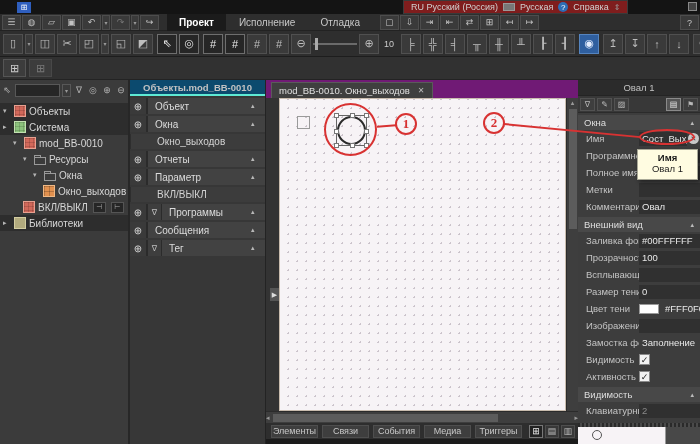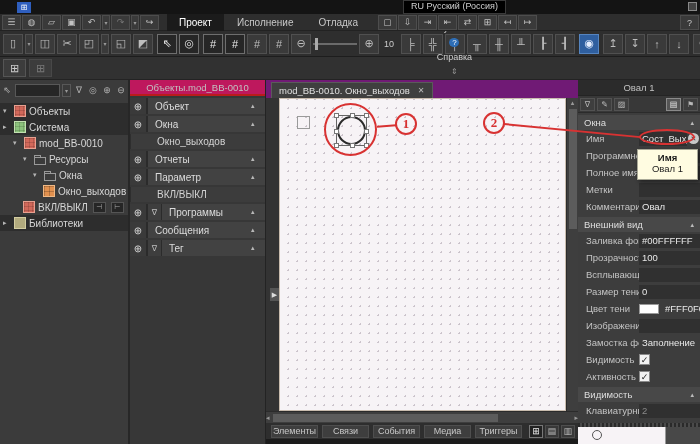--- a/index.html
+++ b/index.html
@@ -5,38 +5,38 @@
   * { box-sizing: border-box; margin: 0; padding: 0; }
   html,body { width:700px; height:444px; overflow:hidden; }
   body { font-family:"Liberation Sans", sans-serif; font-size:10px; color:#cfcfcf; background:#3d3d3d; }
   .app { position:relative; width:700px; height:444px; background:#3d3d3d; }
 
   
   .titlebar { height:14px; background:#141414; display:flex; align-items:center; position:relative; }
   .app-icon { width:14px; height:11px; margin-left:17px; background:#2f5fbf; color:#fff; font-size:8px;
               display:flex; align-items:center; justify-content:center; }
   .title-text { margin-left:40px; font-size:9.5px; color:#c8c8c8; white-space:nowrap; }
-  .langbar { position:absolute; left:403px; top:0; height:14px; background:#000000; border:1px solid #3a3a3a;
-             display:flex; align-items:center; gap:5px; padding:0 7px; font-size:9px; color:#d0d0d0;flex-direction:column; }
+  .langbar { position:absolute; left:403px; top:0; height:14px; background:#7f1d1d; border:1px solid #3a3a3a;
+             display:flex; align-items:center; gap:5px; padding:0 7px; font-size:9px; color:#d0d0d0; }
   .lang-flag { width:12px; height:8px; background:#777; border:1px solid #999; }
   .help-q { width:10px; height:10px; border-radius:50%; background:#2d6db5; color:#fff; font-size:8px;
             display:flex; align-items:center; justify-content:center; }
   .spin { font-size:8px; color:#999; }
   .win-ctl { position:absolute; right:3px; top:2px; width:9px; height:9px; border:1px solid #888; background:#444; }
 
   
   .toolbar1 { height:17px; background:#2e2e2e; border-bottom:1px solid #222; display:flex; align-items:center;
               gap:1px; padding-left:2px; position:relative; }
   .tb1-btn { width:19px; height:15px; background:#3a3a3a; border:1px solid #4d4d4d; color:#c4c4c4; font-size:9px;
              display:flex; align-items:center; justify-content:center; }
   .tb1-dd  { width:8px; height:15px; background:#3a3a3a; border:1px solid #4d4d4d; color:#999; font-size:6px;
              display:flex; align-items:center; justify-content:center; }
   .tb1-btn.dim { color:#777; }
   .menu-tab { height:17px; padding:0 12px; display:flex; align-items:center; font-size:10px; color:#c8c8c8; }
-  .menu-tab.active { background:#1b1b1b; color:#fff; }
+  .menu-tab.active { background:#1b1b1b; color:#fff;font-weight:bold; }
   .tb-sep { width:6px; }
   .tb1-right { position:absolute; right:1px; top:1px; display:flex; gap:1px; }
 
   .toolbar2 { height:26px; background:#2e2e2e; border-bottom:1px solid #1d1d1d; display:flex; align-items:center;
               gap:2px; padding-left:3px; }
   .tb2-btn { width:20px; height:20px; background:#3a3a3a; border:1px solid #505050; color:#bdbdbd; font-size:11px;
              display:flex; align-items:center; justify-content:center; flex:none; }
   .tb2-dd { width:8px; height:20px; background:#3a3a3a; border:1px solid #505050; color:#999; font-size:6px;
             display:flex; align-items:center; justify-content:center; flex:none; }
   .tb2-btn.active { background:#262626; border-color:#6e6e6e; color:#e8e8e8; }
@@ -83,22 +83,22 @@
                  background-size:5px 5px; }
   .icon-folder { width:12px; height:8px; border:1px solid #9a9a9a; background:transparent; position:relative; margin-top:3px; }
   .icon-folder::before { content:""; position:absolute; top:-3px; left:-1px; width:5px; height:2px; border:1px solid #9a9a9a; border-bottom:none; }
   .tlabel { font-size:10px; color:#d6d6d6; white-space:nowrap; }
   .badge { width:13px; height:11px; margin-left:2px; background:#262626; border:1px solid #555; color:#aaa;
            font-size:7px; display:flex; align-items:center; justify-content:center; }
 
   
   .middle-panel { width:136px; flex:none; background:#373737; border-right:1px solid #232323;
                   display:flex; flex-direction:column; }
-  .mp-header { height:16px; background:#be185d; border-bottom:2px solid #b91c1c; display:flex; align-items:center;
-               justify-content:center; font-size:9.5px; color:#c2c2c2; }
+  .mp-header { height:16px; background:#0c4a6e; border-bottom:2px solid #5eead4; display:flex; align-items:center;
+               justify-content:center; font-size:9.5px; color:#c2c2c2;font-weight:bold; }
   .mp-group { height:16px; margin-top:2px; display:flex; align-items:center; background:#424242; }
   .mp-plus { width:18px; height:16px; background:#3a3a3a; border-right:2px solid #2b2b2b; color:#d8d8d8;
              font-size:10px; display:flex; align-items:center; justify-content:center; flex:none; }
   .mp-funnel { width:14px; height:16px; background:#3e3e3e; border-right:1px solid #2b2b2b; color:#c0c0c0;
                font-size:8px; display:flex; align-items:center; justify-content:center; flex:none; }
   .mp-label { flex:1; padding-left:7px; font-size:10px; color:#dcdcdc; white-space:nowrap; overflow:hidden; }
   .mp-collapse { width:14px; font-size:7px; color:#b8b8b8; flex:none; }
   .mp-item { height:15px; margin-top:2px; background:#3c3c3c; display:flex; align-items:center;
              padding-left:26px; font-size:10px; color:#d2d2d2; border-left:1px solid #2e2e2e; }
 

